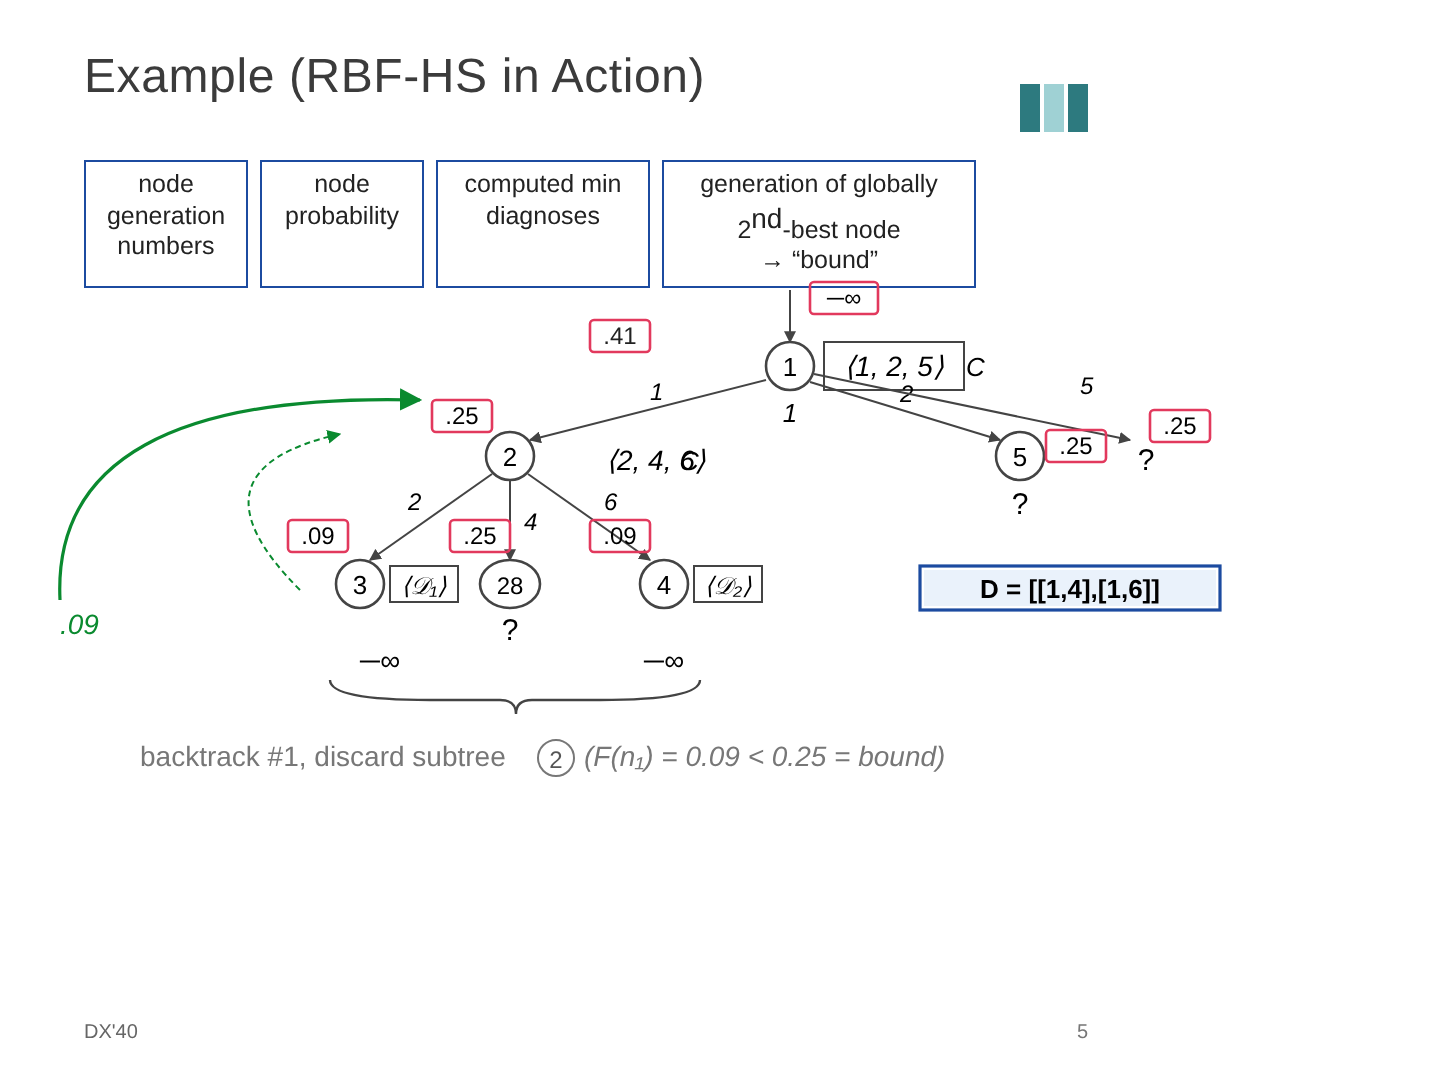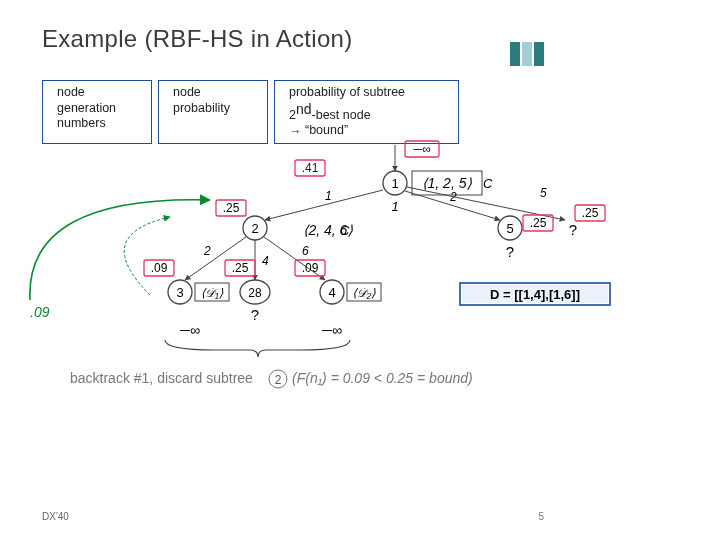--- a/index.html
+++ b/index.html
@@ -3,21 +3,21 @@
 <meta charset="utf-8">
 <style>
   html,body{margin:0;padding:0;width:720px;height:540px;background:#fff;font-family:"Segoe UI",Arial,sans-serif;color:#333;overflow:hidden}
   .slide{position:relative;width:576px;height:540px}
   .title{position:absolute;left:42px;top:25px;font-size:24px;letter-spacing:.3px;color:#3b3b3b}
   .logo{position:absolute;top:42px;right:32px;display:flex;gap:2px}
   .logo .bar{width:10px;height:24px}
   .logo .b1,.logo .b3{background:#2d7a7f}
   .logo .b2{background:#9fd1d4}
   .legend{position:absolute;top:80px;left:42px;display:flex;gap:6px}
-  .lg{border:1.2px solid #1c4ba0;padding:4px 14px;font-size:12.5px;line-height:1.25;color:#222}
+  .lg{border:1.2px solid #1c4ba0;padding:4px 0;text-align:center;font-size:12.5px;line-height:1.25;color:#222}
   .lg .sup{font-size:14px;vertical-align:super}
   .diagram{position:absolute;left:0;top:135px;width:720px;height:280px}
   .footer-left{position:absolute;left:42px;bottom:18px;font-size:10px;color:#666}
   .footer-mid{position:absolute;left:0;right:0;bottom:18px;text-align:center;font-size:10px;color:#666}
   .footer-right{position:absolute;right:32px;bottom:18px;font-size:10px;color:#777}
 </style>
 </head>
 <body>
 
 <div class="slide">
@@ -28,22 +28,24 @@
     <div class="bar b2"></div>
     <div class="bar b3"></div>
   </div>
 
   <div class="legend">
     <div class="lg" style="width:80px"><span style="white-space:pre-line">node
 generation
 numbers</span></div>
     <div class="lg" style="width:80px"><span style="white-space:pre-line">node
 probability</span></div>
+    <div class="lg" style="width:105px"><span style="white-space:pre-line">computed min
+diagnoses</span></div>
     <div class="lg" style="width:155px">
-      <div>probability of subtree</div>
+      <div>generation of globally</div>
       <div><span>2</span><span class="sup">nd</span><span>-best node</span></div>
       <div>→ “bound”</div>
     </div>
   </div>
 
   <svg class="diagram" viewBox="0 0 720 280">
     <defs>
       <marker id="arr" viewBox="0 0 10 10" refX="9" refY="5" markerWidth="6" markerHeight="6" orient="auto">
         <path d="M0 0 L10 5 L0 10 z" fill="#444"></path>
       </marker>

